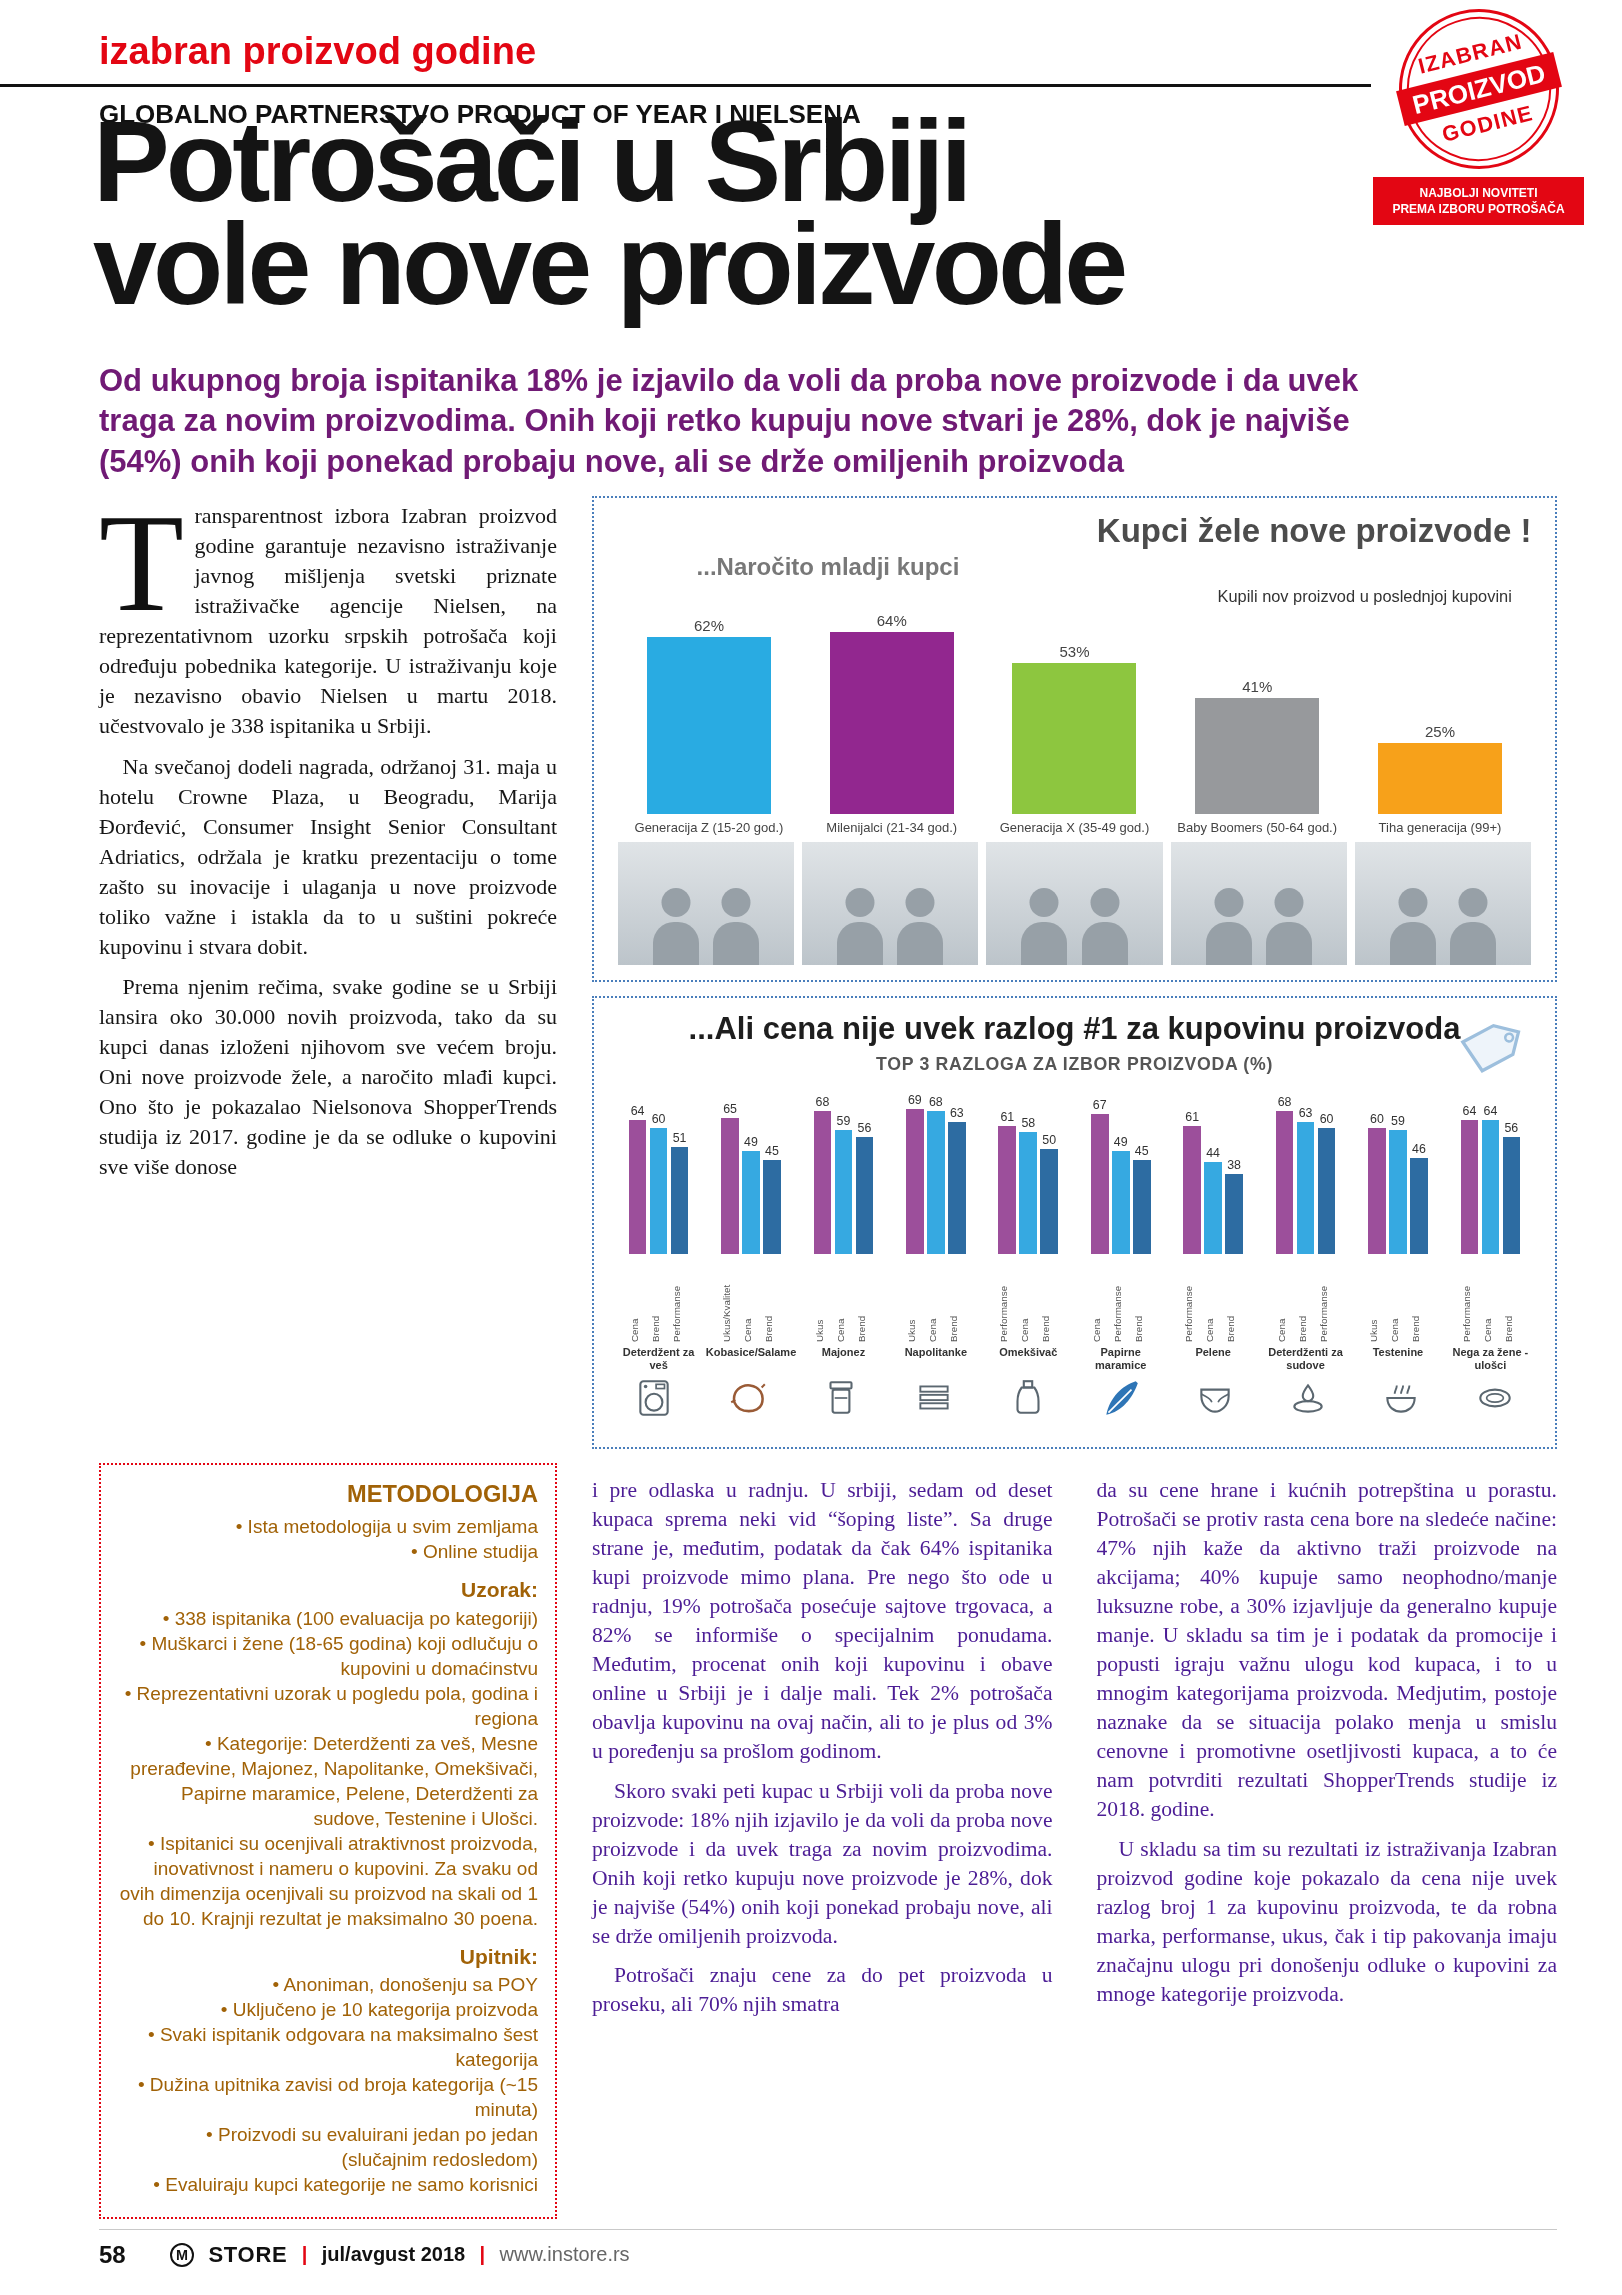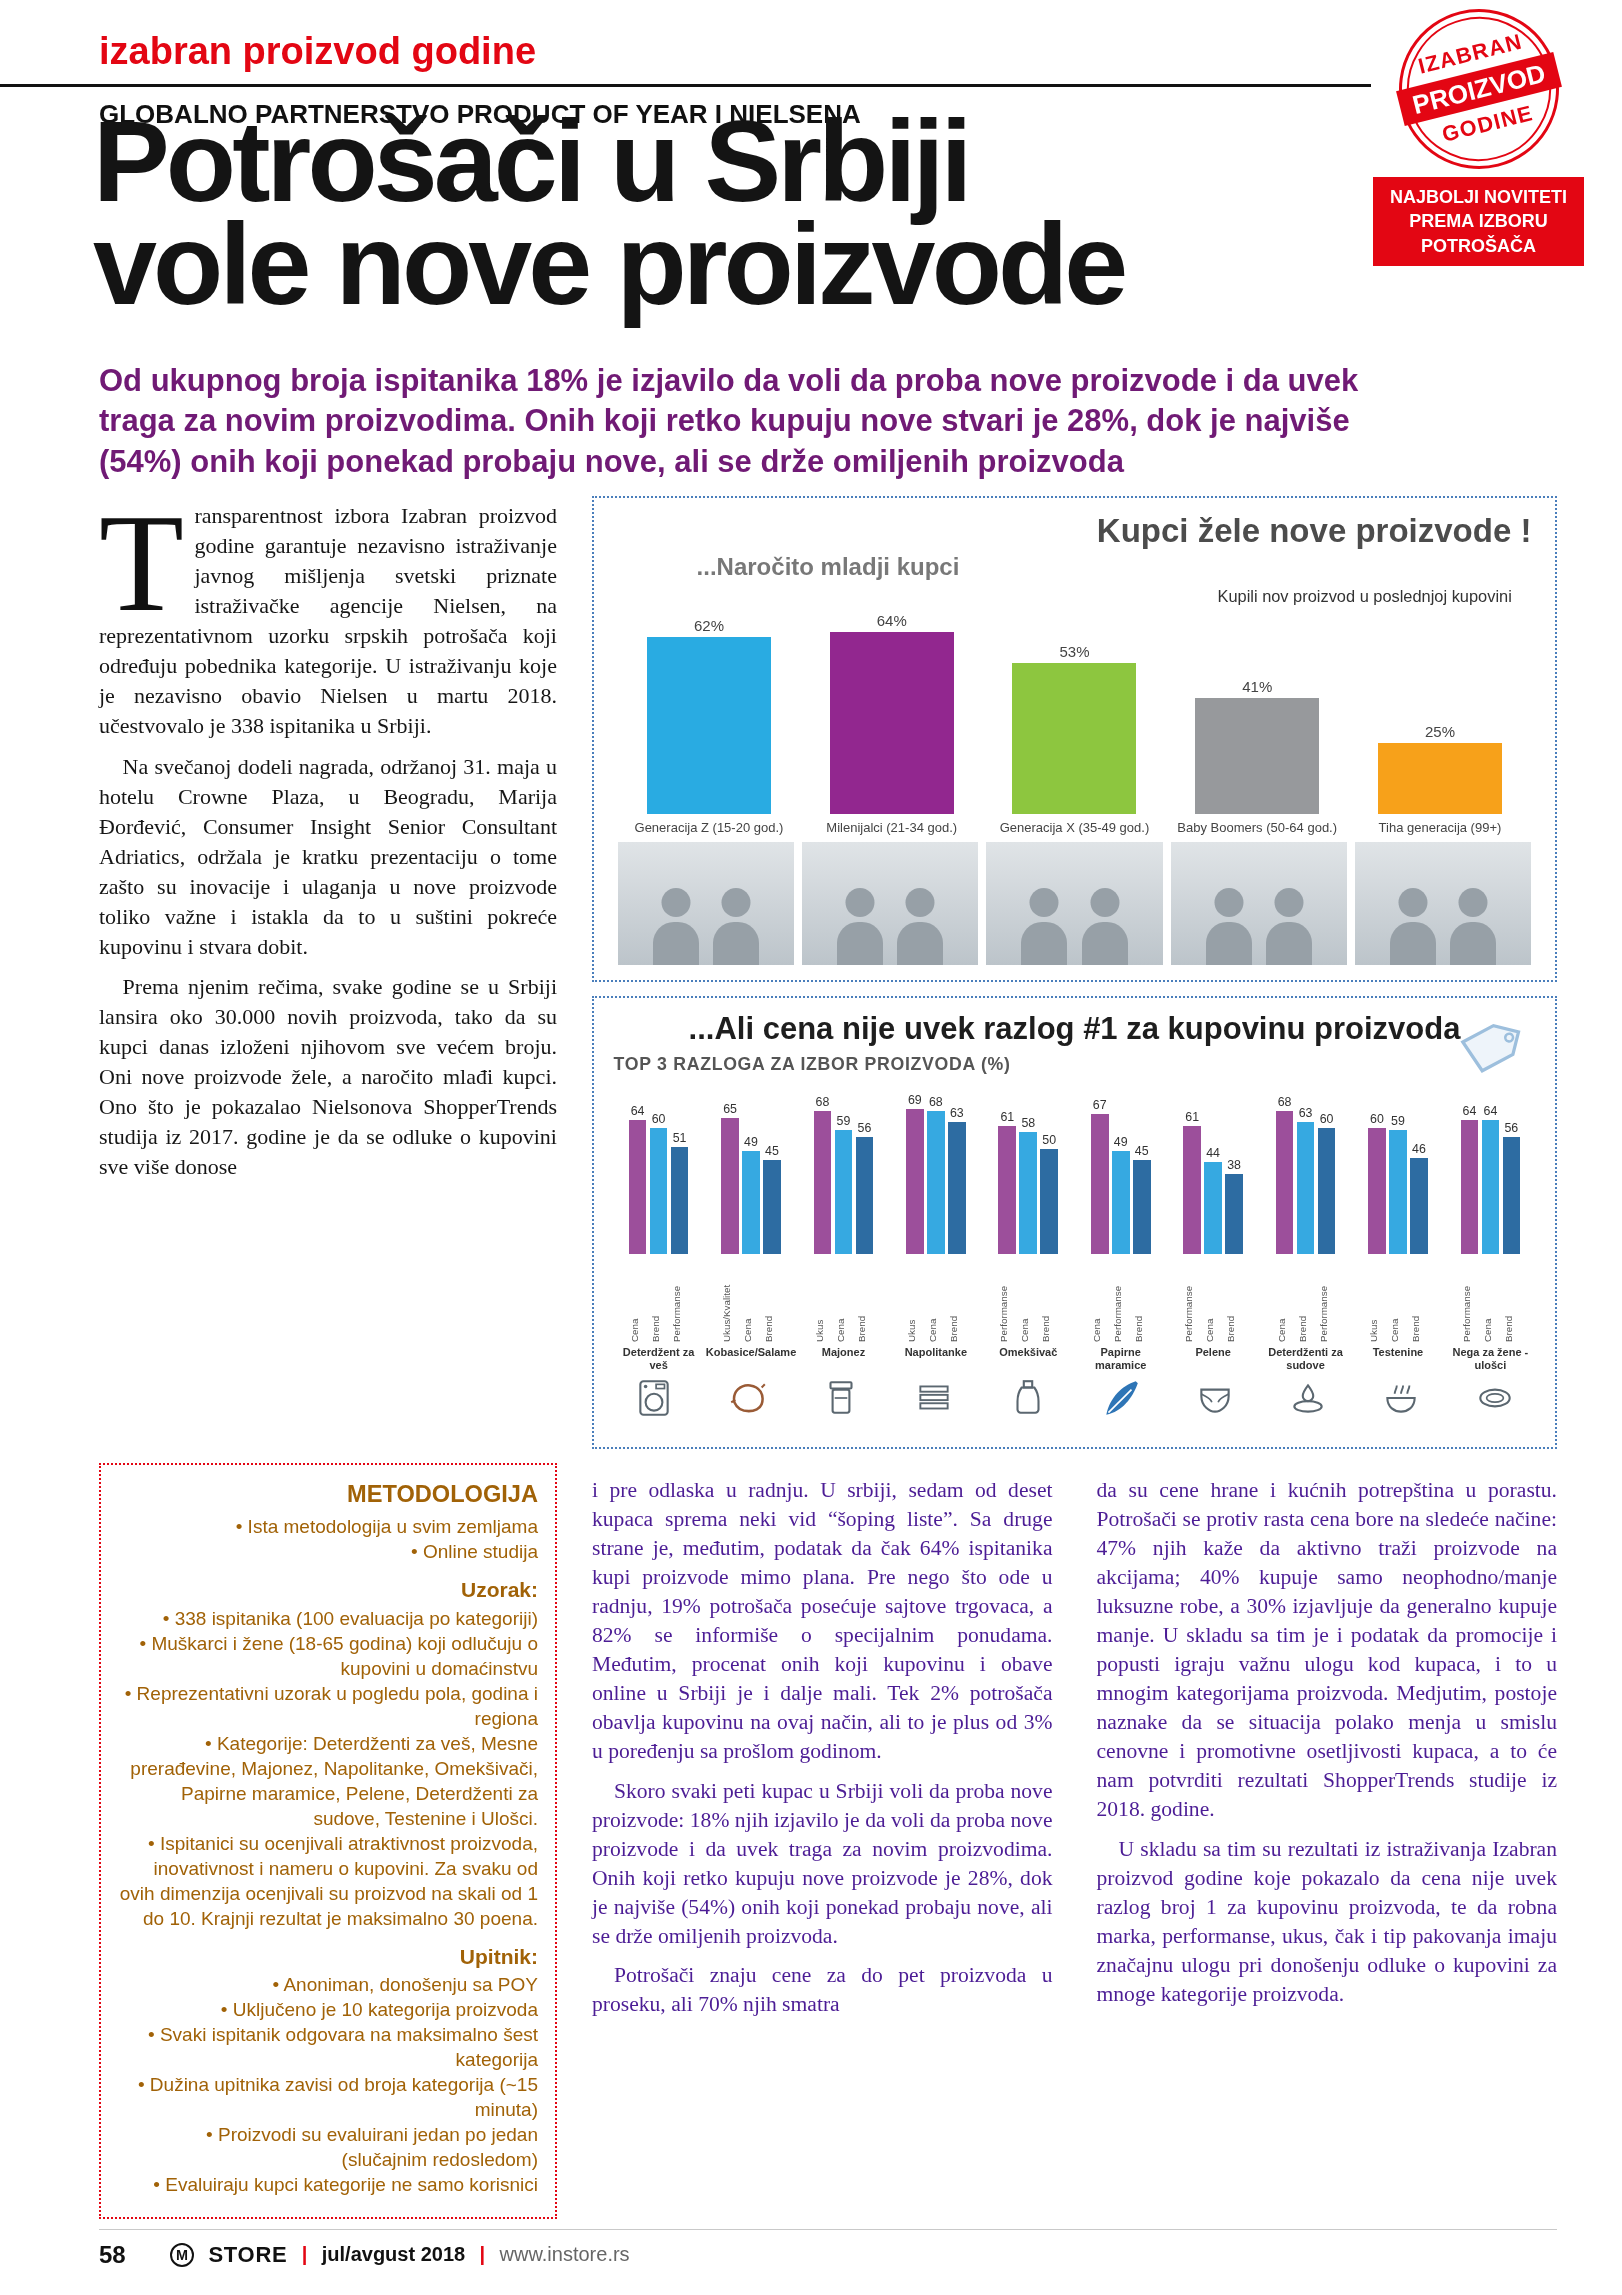--- a/index.html
+++ b/index.html
@@ -10,21 +10,21 @@
 .masthead{position:absolute;left:99px;top:30px;font-size:38px;font-weight:bold;color:#e30613;}
 .rule{position:absolute;left:0;top:84px;width:1371px;height:2.6px;background:#111;}
 .kicker{position:absolute;left:99px;top:99px;font-size:26px;font-weight:bold;color:#111;}
 
 
 .badge{position:absolute;left:1373px;top:9.2px;width:211px;display:flex;flex-direction:column;align-items:center;}
 .stamp{width:160px;height:160px;border-radius:50%;border:3.9px solid #e30613;transform:rotate(-14deg);display:flex;flex-direction:column;align-items:center;justify-content:center;position:relative;background:#fff;}
 .stamp::before{content:"";position:absolute;inset:4.6px;border:2px solid #e30613;border-radius:50%;}
 .stamp-top,.stamp-bottom{color:#e30613;font-weight:bold;font-size:21.6px;letter-spacing:1.3px;position:relative;z-index:2;}
 .stamp-band{background:#e30613;color:#fff;font-weight:bold;font-size:26px;padding:2.6px 13px;margin:5.2px 0;position:relative;z-index:2;white-space:nowrap;}
-.badge-caption{margin-top:7.9px;background:#e30613;color:#fff;font-weight:bold;font-size:18px;line-height:1.35;text-align:center;padding:7.9px 5.2px;width:211px;}
+.badge-caption{margin-top:7.9px;background:#e30613;color:#fff;font-weight:bold;font-size:12px;line-height:1.35;text-align:center;padding:7.9px 5.2px;width:211px;}
 
 
 .headline{position:absolute;left:93px;top:110px;font-size:115px;line-height:103px;font-weight:900;letter-spacing:-3.9px;color:#141414;}
 .headline span{display:block;}
 .lede{position:absolute;left:99px;top:361px;width:1302px;font-size:31px;line-height:1.3;font-weight:bold;color:#701a75;}
 
 
 .leftcol{position:absolute;left:99px;top:501px;width:458px;height:1718px;display:flex;flex-direction:column;font-family:"Liberation Serif",serif;font-size:22px;line-height:30px;text-align:justify;color:#161616;}
 .leftcol p + p{margin-top:10.5px;text-indent:23.6px;}
 .dropcap{float:left;font-size:139px;line-height:111px;padding:6.5px 10.5px 0 0;color:#111;}
@@ -50,21 +50,21 @@
 .c1-bar{width:124px;}
 .c1-cats{display:flex;justify-content:space-around;margin-top:5.2px;}
 .c1-cat{width:178px;text-align:center;font-size:13px;color:#444;}
 .c1-photos{display:flex;gap:7.9px;margin-top:7.9px;}
 .photo{flex:1;height:123px;background:linear-gradient(180deg,#e0e4e7,#bcc4ca);display:flex;align-items:flex-end;justify-content:center;gap:14.4px;overflow:hidden;}
 .person{width:46px;height:77px;position:relative;}
 .person::before{content:"";position:absolute;left:50%;top:0;transform:translateX(-50%);width:29px;height:29px;border-radius:50%;background:#97a0a7;}
 .person::after{content:"";position:absolute;left:0;bottom:0;width:46px;height:43px;border-radius:21px 21px 0 0;background:#97a0a7;}
 
 .c2-title{text-align:center;font-size:31px;font-weight:bold;color:#1e1e1e;}
-.c2-sub{text-align:left;font-size:17.7px;font-weight:bold;color:#555;margin-top:6.5px;letter-spacing:0.7px;}
+.c2-sub{text-align:center;font-size:17.7px;font-weight:bold;color:#555;margin-top:6.5px;letter-spacing:0.7px;}
 .tag-icon{position:absolute;right:22px;top:15.7px;}
 .c2-groups{display:flex;justify-content:space-between;margin-top:15.7px;}
 .c2-group{width:90px;display:flex;flex-direction:column;align-items:center;}
 .c2-bars{display:flex;align-items:flex-end;gap:3.3px;height:164px;}
 .c2-barcol{display:flex;flex-direction:column;align-items:center;justify-content:flex-end;}
 .c2-num{font-size:12.4px;color:#333;margin-bottom:2px;}
 .c2-bar{width:17.7px;}
 .c2-lbls{display:flex;gap:3.3px;height:84px;margin-top:3.9px;}
 .c2-lbl{width:17.7px;writing-mode:vertical-rl;transform:rotate(180deg);font-size:9.8px;color:#555;overflow:hidden;}
 .c2-cat{font-size:11px;font-weight:bold;color:#333;text-align:center;margin-top:3.9px;min-height:27.5px;line-height:1.15;}

